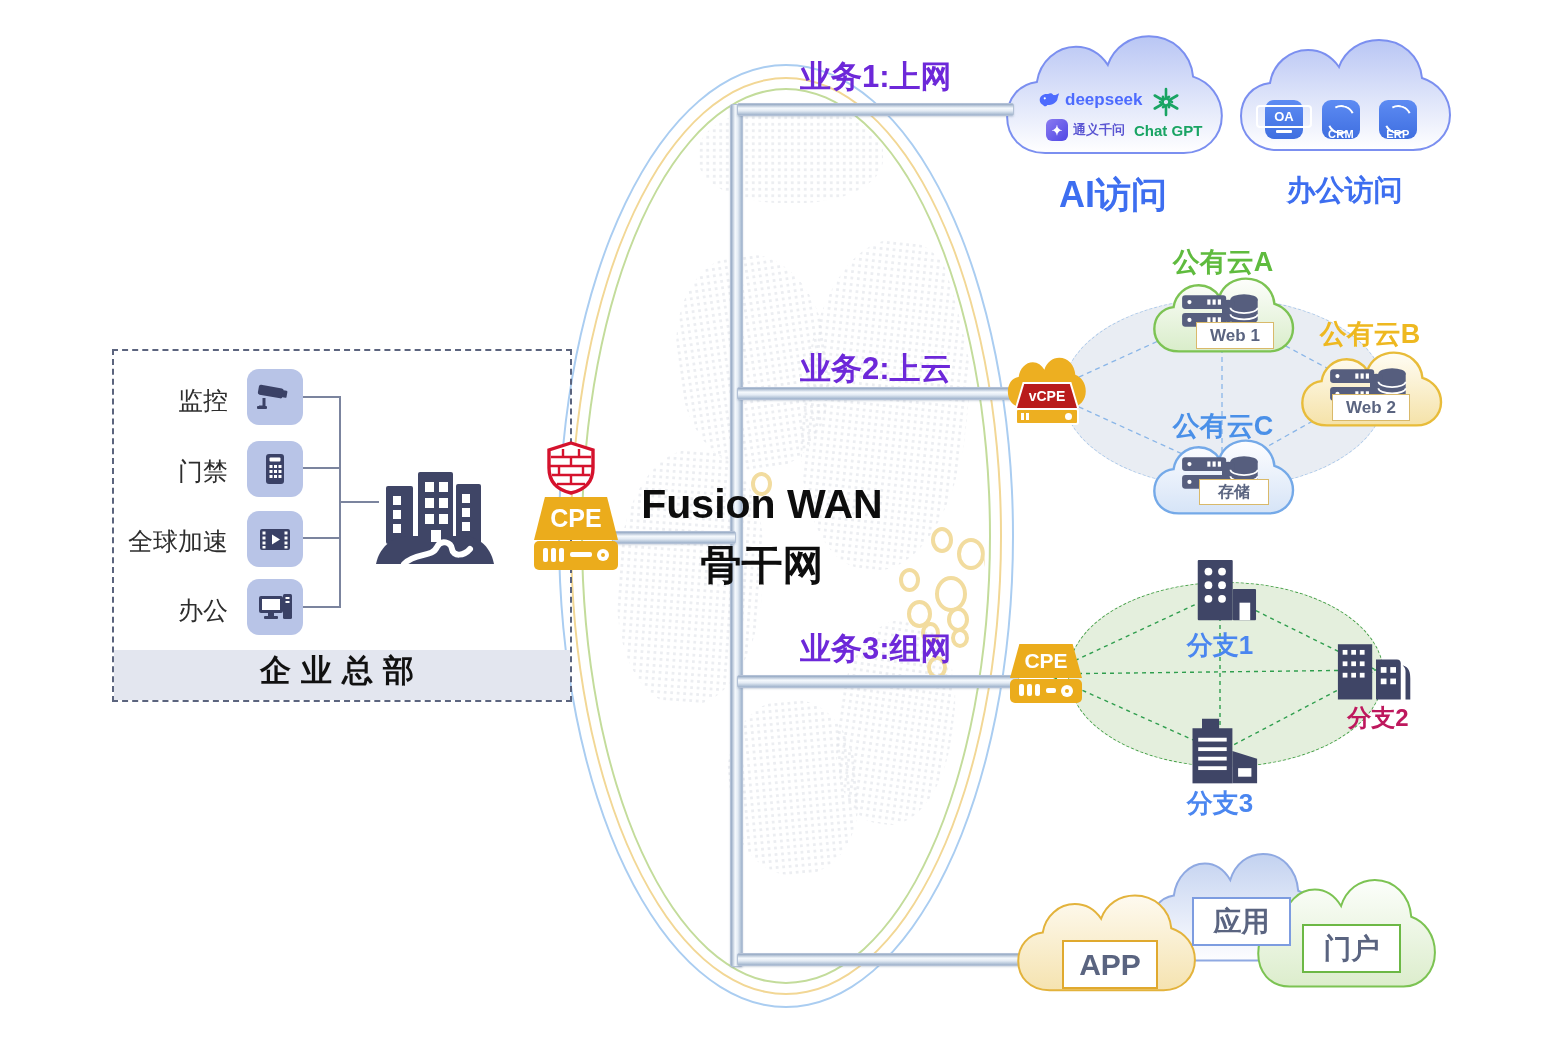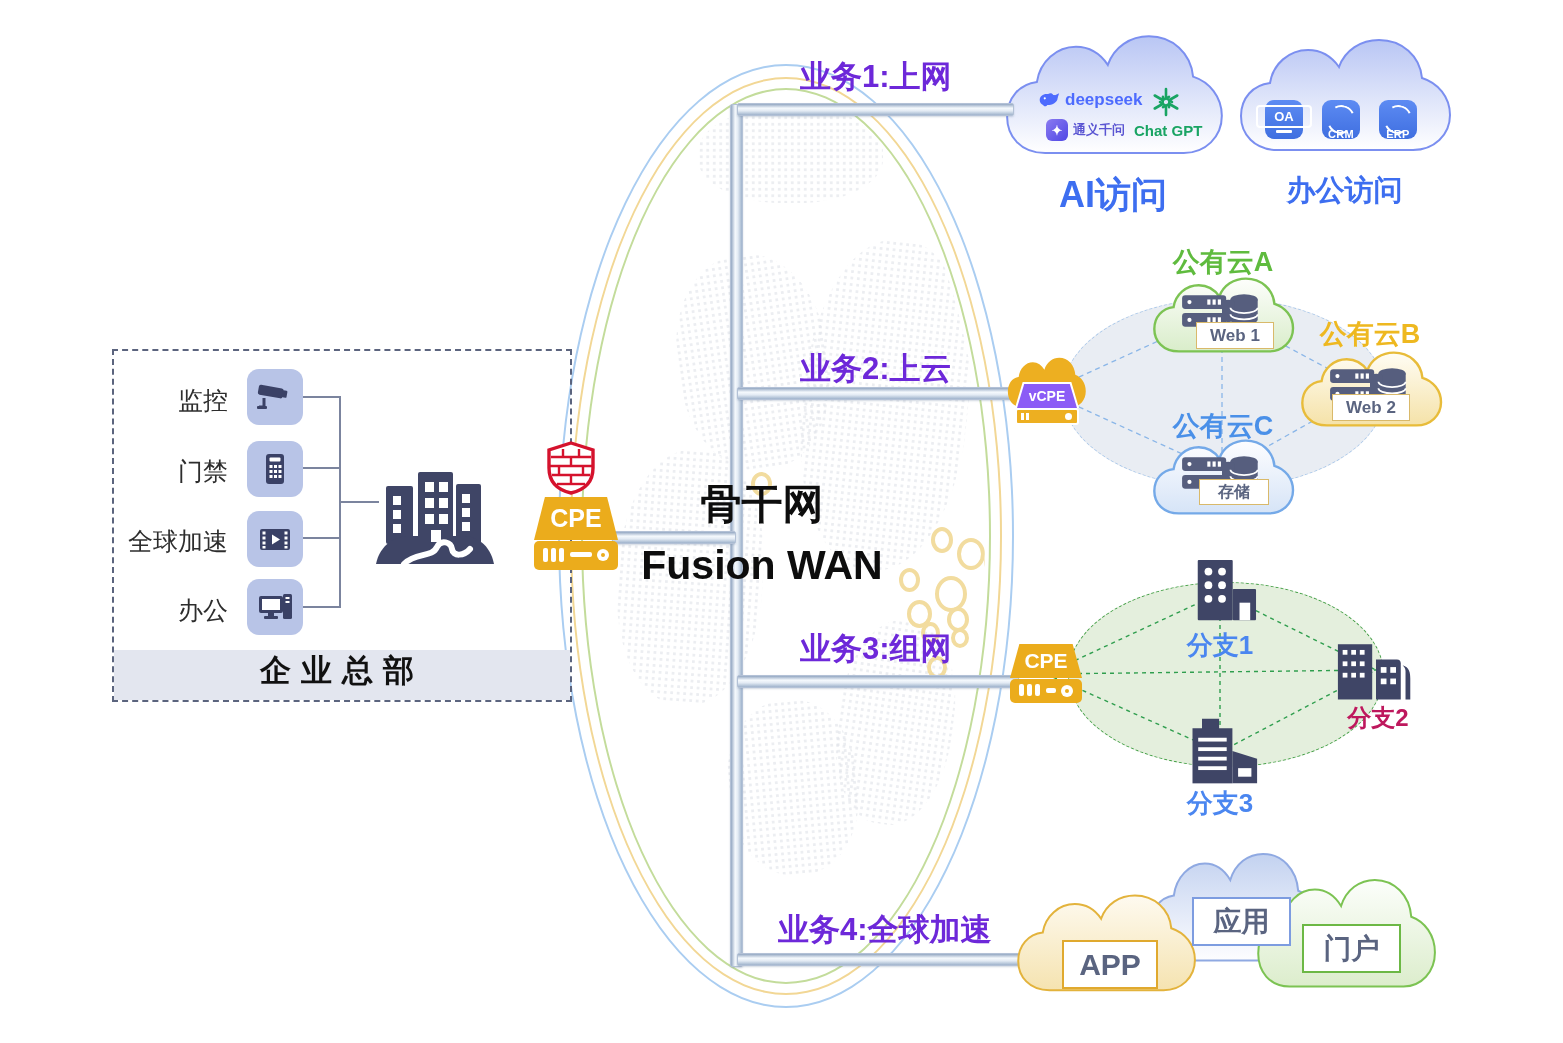--- a/index.html
+++ b/index.html
@@ -71,21 +71,21 @@
   .cpe-base i{position:absolute;background:#fff;border-radius:2px;}
   .cpe-base .s1{left:9px;top:7px;width:5px;height:14px;}
   .cpe-base .s2{left:17px;top:7px;width:5px;height:14px;}
   .cpe-base .s3{left:25px;top:7px;width:5px;height:14px;}
   .cpe-base .groove{left:36px;top:11px;right:26px;height:5px;}
   .cpe-base .dot{right:9px;top:8px;width:12px;height:12px;border-radius:50%;}
   .cpe-base .dot::after{content:"";position:absolute;left:4px;top:4px;width:4px;height:4px;
                         border-radius:50%;background:#ebac1c;}
   .vcpe-dev{position:absolute;z-index:8;}
   .trap-outer{clip-path:polygon(12% 0,88% 0,100% 100%,0 100%);background:#fff;padding:2px 2px 0 2px;}
-  .trap-inner{clip-path:polygon(12% 0,88% 0,100% 100%,0 100%);background:#8b5cf6;color:#fff;
+  .trap-inner{clip-path:polygon(12% 0,88% 0,100% 100%,0 100%);background:#b91c1c;color:#fff;
               font-weight:bold;font-size:14px;text-align:center;line-height:24px;}
   .vcpe-base{height:13px;background:#edaf21;border:2px solid #fff;border-radius:3px;position:relative;}
   .vcpe-base i{position:absolute;background:#fff;}
   .vcpe-base .b1{left:4px;top:3px;width:3px;height:7px;}
   .vcpe-base .b2{left:9px;top:3px;width:3px;height:7px;}
   .vcpe-base .d{right:5px;top:3px;width:7px;height:7px;border-radius:50%;}
 
   
   .appicon{position:absolute;z-index:8;width:38px;height:39px;border-radius:9px;
            background:linear-gradient(180deg,#5d8bf3,#3f6fe0);display:flex;align-items:center;
@@ -174,25 +174,24 @@
   <div class="pipe v" style="left:730px;top:104px;width:11px;height:861px"></div>
   <div class="pipe" style="left:737px;top:103px;width:275px;height:11px"></div>
   <div class="pipe" style="left:737px;top:387px;width:280px;height:11px"></div>
   <div class="pipe" style="left:737px;top:675px;width:280px;height:11px"></div>
   <div class="pipe" style="left:737px;top:953px;width:390px;height:11px"></div>
   <div class="pipe" style="left:612px;top:531px;width:122px;height:11px"></div>
 
   <div class="svc" style="left:800px;top:56px">业务1:上网</div>
   <div class="svc" style="left:800px;top:348px">业务2:上云</div>
   <div class="svc" style="left:800px;top:628px">业务3:组网</div>
-  <div class="svc" style="left:778px;top:909px">业务4:全球加速</div>
 
   <div class="fusion">
+    <div>Fusion WAN</div>
     <div>骨干网</div>
-    <div>Fusion WAN</div>
   </div>
 
   <div class="hqbox">
     <div class="hqstrip"></div>
     <div class="hqtitle">企业总部</div>
   </div>
   <div class="hqlabel" style="left:116px;top:384px">监控</div>
   <div class="hqlabel" style="left:116px;top:455px">门禁</div>
   <div class="hqlabel" style="left:116px;top:525px">全球加速</div>
   <div class="hqlabel" style="left:116px;top:594px">办公</div>

